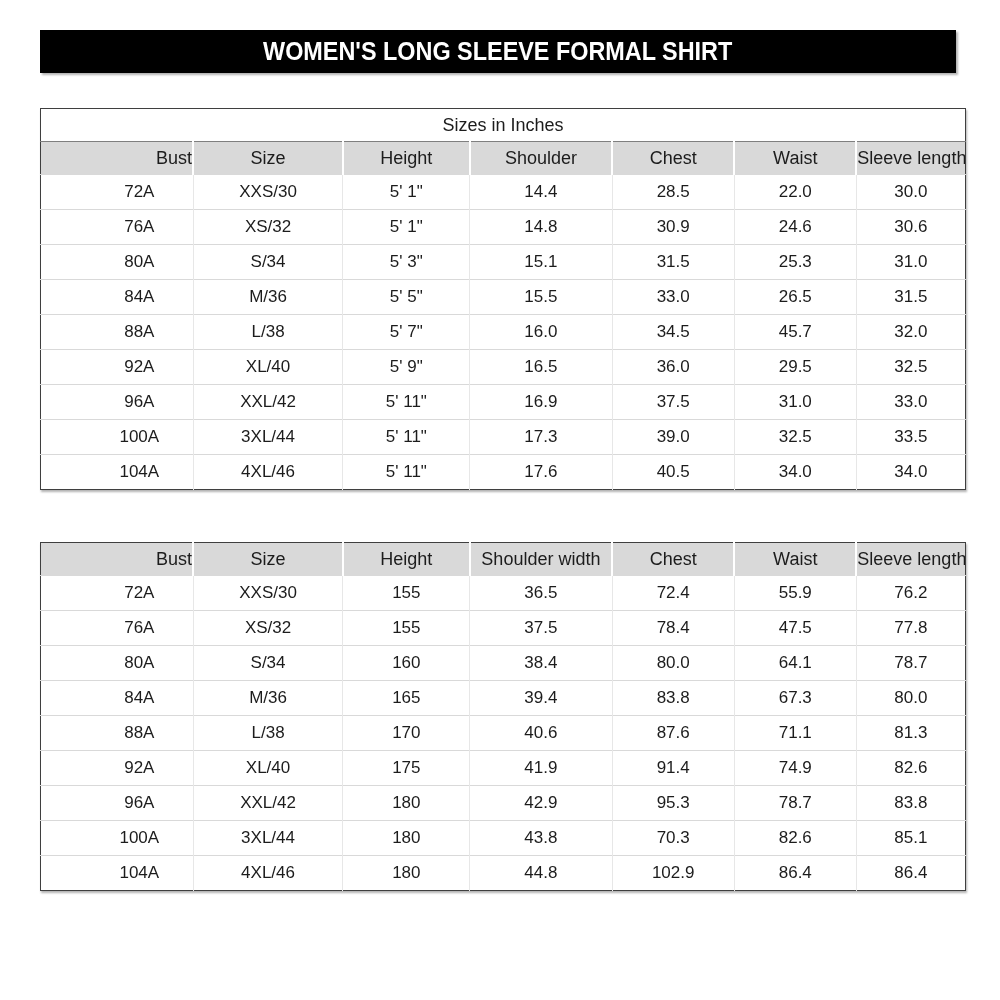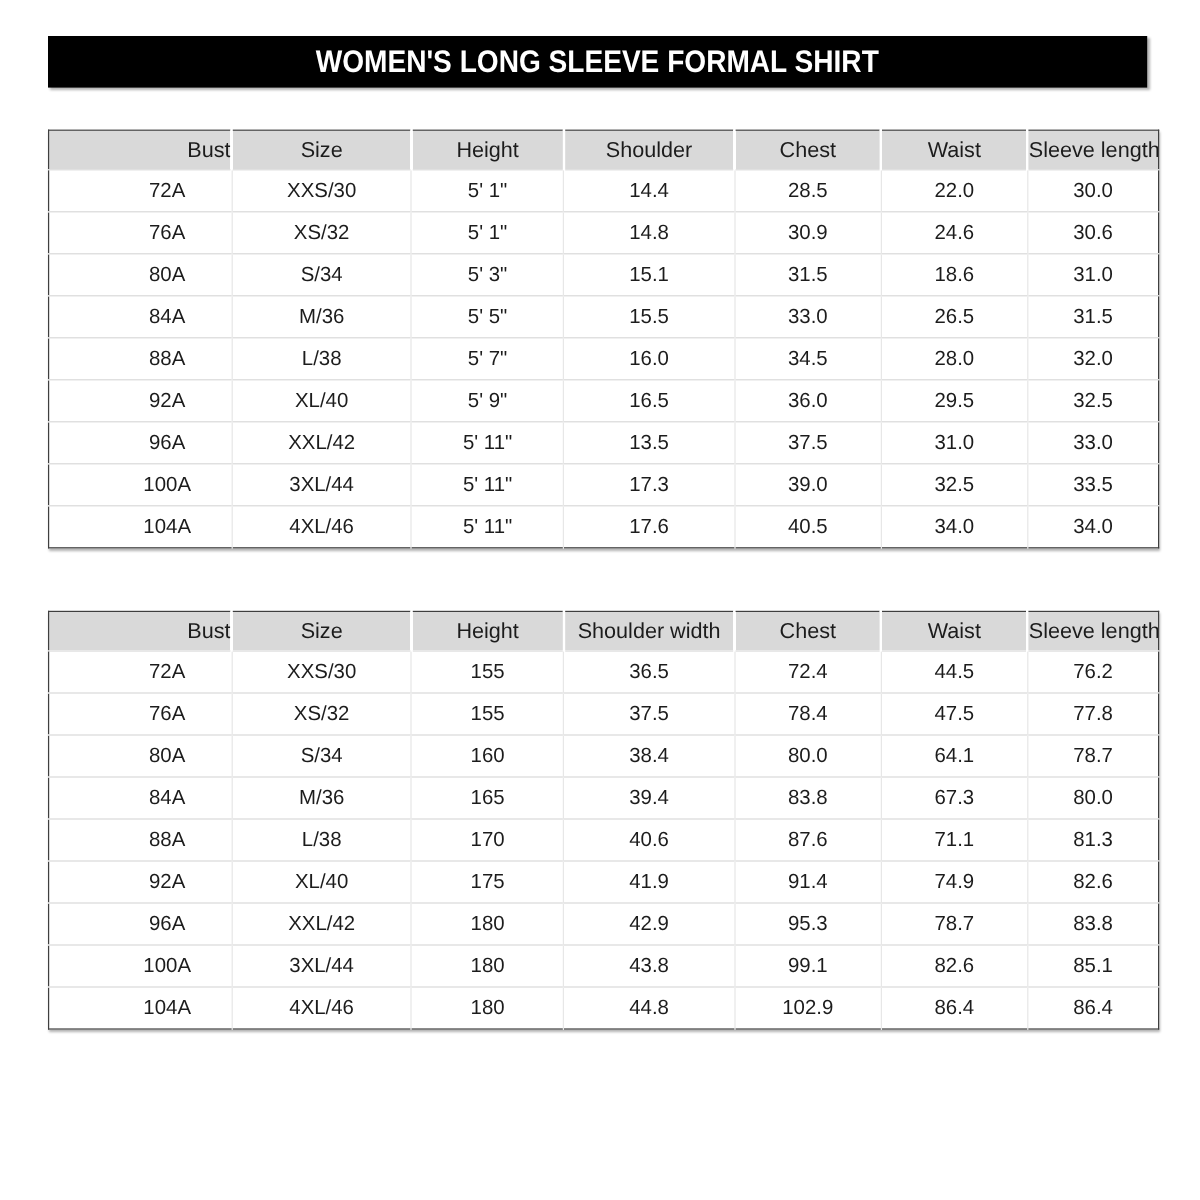--- a/index.html
+++ b/index.html
@@ -102,20 +102,23 @@
     <colgroup>
           <col style="width: 16.5%;">
           <col style="width: 16.2%;">
           <col style="width: 13.7%;">
           <col style="width: 15.4%;">
           <col style="width: 13.2%;">
           <col style="width: 13.2%;">
           <col style="width: 11.8%;">
         </colgroup>
     <thead>
+      <tr class="title-row">
+        <th class="table-title" colspan="7">Sizes in Inches</th>
+      </tr>
       <tr class="header-row">
             <th>Bust</th>
             <th>Size</th>
             <th>Height</th>
             <th>Shoulder</th>
             <th>Chest</th>
             <th>Waist</th>
             <th>Sleeve length</th>
           </tr>
     </thead>
@@ -137,55 +140,55 @@
             <td>30.9</td>
             <td>24.6</td>
             <td>30.6</td>
           </tr>
           <tr>
             <td>80A</td>
             <td>S/34</td>
             <td>5' 3"</td>
             <td>15.1</td>
             <td>31.5</td>
-            <td>18.6</td>
+            <td>25.3</td>
             <td>31.0</td>
           </tr>
           <tr>
             <td>84A</td>
             <td>M/36</td>
             <td>5' 5"</td>
             <td>15.5</td>
             <td>33.0</td>
             <td>26.5</td>
             <td>31.5</td>
           </tr>
           <tr>
             <td>88A</td>
             <td>L/38</td>
             <td>5' 7"</td>
             <td>16.0</td>
             <td>34.5</td>
-            <td>28.0</td>
+            <td>45.7</td>
             <td>32.0</td>
           </tr>
           <tr>
             <td>92A</td>
             <td>XL/40</td>
             <td>5' 9"</td>
             <td>16.5</td>
             <td>36.0</td>
             <td>29.5</td>
             <td>32.5</td>
           </tr>
           <tr>
             <td>96A</td>
             <td>XXL/42</td>
             <td>5' 11"</td>
-            <td>13.5</td>
+            <td>16.9</td>
             <td>37.5</td>
             <td>31.0</td>
             <td>33.0</td>
           </tr>
           <tr>
             <td>100A</td>
             <td>3XL/44</td>
             <td>5' 11"</td>
             <td>17.3</td>
             <td>39.0</td>
@@ -225,21 +228,21 @@
             <th>Sleeve length</th>
           </tr>
     </thead>
     <tbody>
           <tr>
             <td>72A</td>
             <td>XXS/30</td>
             <td>155</td>
             <td>36.5</td>
             <td>72.4</td>
-            <td>44.5</td>
+            <td>55.9</td>
             <td>76.2</td>
           </tr>
           <tr>
             <td>76A</td>
             <td>XS/32</td>
             <td>155</td>
             <td>37.5</td>
             <td>78.4</td>
             <td>47.5</td>
             <td>77.8</td>
@@ -287,21 +290,21 @@
             <td>42.9</td>
             <td>95.3</td>
             <td>78.7</td>
             <td>83.8</td>
           </tr>
           <tr>
             <td>100A</td>
             <td>3XL/44</td>
             <td>180</td>
             <td>43.8</td>
-            <td>99.1</td>
+            <td>70.3</td>
             <td>82.6</td>
             <td>85.1</td>
           </tr>
           <tr>
             <td>104A</td>
             <td>4XL/46</td>
             <td>180</td>
             <td>44.8</td>
             <td>102.9</td>
             <td>86.4</td>

